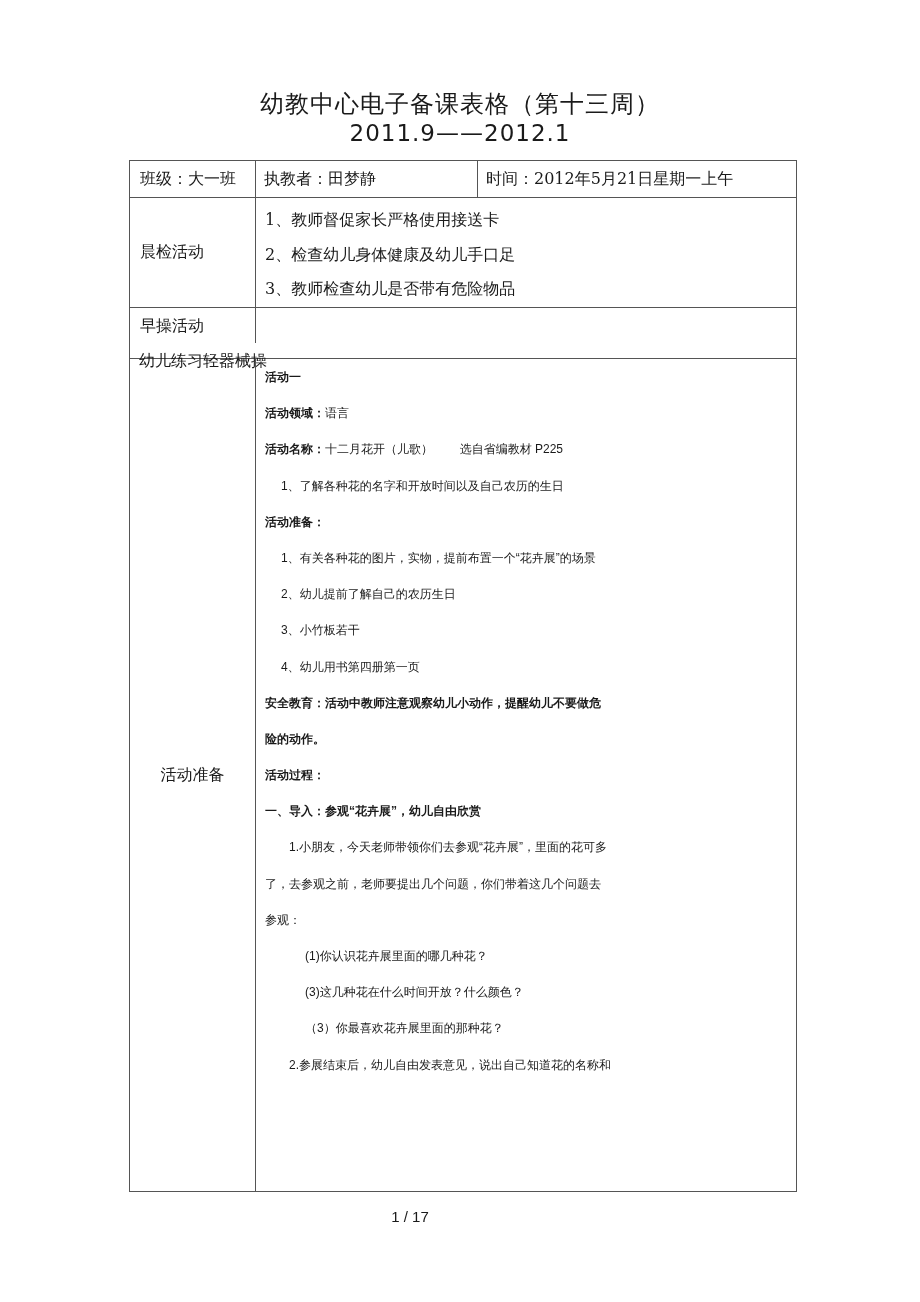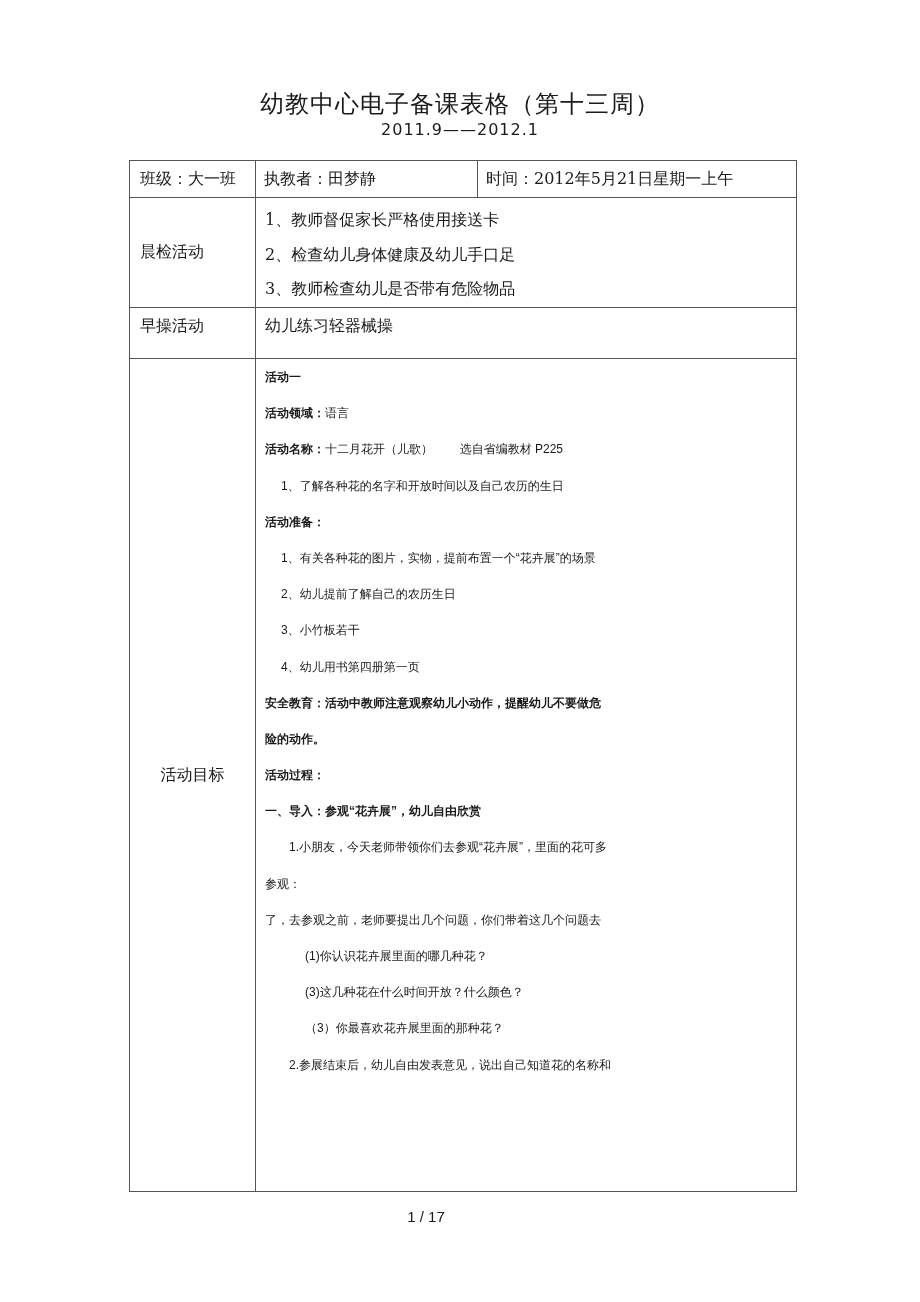--- a/index.html
+++ b/index.html
@@ -8,51 +8,51 @@
       font-family: "DejaVu Serif", "Liberation Serif", serif;
       color: #1a1a1a;
     }
     .title {
       position: absolute; left: 0; top: 88px; width: 920px;
       text-align: center; font-size: 24px;
       font-family: "DejaVu Sans", sans-serif; letter-spacing: 1px;
     }
     .subtitle {
       position: absolute; left: 0; top: 120px; width: 920px;
-      text-align: center; font-size: 16px;
+      text-align: center; font-size: 23px;
       font-family: "DejaVu Sans", sans-serif; letter-spacing: 1px;
     }
     .tbl {
       position: absolute; left: 129px; top: 160px; width: 668px;
       border: 1.5px solid #555;
       box-sizing: border-box;
     }
     .row { display: flex; border-bottom: 1.5px solid #555; box-sizing: border-box; }
     .row:last-child { border-bottom: none; }
     .cell { box-sizing: border-box; font-size: 16px; }
     .c-label { width: 126px; border-right: 1.5px solid #555; padding-left: 10px; display: flex; align-items: center; }
     .c-label.center { justify-content: center; padding-left: 0; }
     .c-body { flex: 1; padding-left: 9px; }
     .r-head { height: 37px; text-align: right; }
     .r-head .c-teacher { width: 222px; border-right: 1.5px solid #555; padding-left: 8px; display:flex; align-items:center; }
     .r-head .c-time { flex: 1; padding-left: 8px; display:flex; align-items:center; }
     .r-morning { height: 110px; }
     .r-morning .c-body { padding-top: 5px; }
     .r-morning .line { height: 34.5px; line-height: 34.5px; }
-    .r-exercise { height: 51px; }
+    .r-exercise { height: 51px; flex-direction: column; }
     .r-exercise .c-body { padding-top: 1px; line-height: 34px; }
     .r-teach { height: 832px; }
     .r-teach .c-body { padding-top: 0px; font-family: "Liberation Sans", "DejaVu Sans", sans-serif; }
     .tline { height: 36.2px; line-height: 36.2px; white-space: nowrap; font-size: 12px; }
     .tline .b { font-weight: bold; }
     .indent1 { padding-left: 16px; }
     .indent2 { padding-left: 24px; }
     .indent3 { padding-left: 40px; }
     .pager {
-      position: absolute; left: 16px; top: 1208px; width: 820px; text-align: center;
+      position: absolute; left: 0; top: 1208px; width: 820px; text-align: center;
       font-size: 15px; font-family: "Liberation Sans", sans-serif;
     }
   </style>
 </head>
 <body>
 
 <div class="title">幼教中心电子备课表格（第十三周）</div>
 <div class="subtitle">2011.9——2012.1</div>
 
 <div class="tbl">
@@ -70,38 +70,38 @@
       <div class="line">3、教师检查幼儿是否带有危险物品</div>
     </div>
   </div>
 
   <div class="row r-exercise">
     <div class="cell c-label" style="align-items:flex-start;padding-top:1px;line-height:34px;">早操活动</div>
     <div class="cell c-body">幼儿练习轻器械操</div>
   </div>
 
   <div class="row r-teach">
-    <div class="cell c-label center">活动目标</div>
+    <div class="cell c-label center">活动准备</div>
     <div class="cell c-body">
       <div class="tline"><span class="b">活动一</span></div>
       <div class="tline"><span class="b">活动领域：</span><span>语言</span></div>
       <div class="tline" style="white-space:pre;"><span class="b">活动名称：</span><span>十二月花开（儿歌）        选自省编教材 P225</span></div>
       <div class="tline indent1">1、了解各种花的名字和开放时间以及自己农历的生日</div>
       <div class="tline"><span class="b">活动准备：</span></div>
       <div class="tline indent1">1、有关各种花的图片，实物，提前布置一个“花卉展”的场景</div>
       <div class="tline indent1">2、幼儿提前了解自己的农历生日</div>
       <div class="tline indent1">3、小竹板若干</div>
       <div class="tline indent1">4、幼儿用书第四册第一页</div>
       <div class="tline b" style="font-weight:bold;">安全教育：活动中教师注意观察幼儿小动作，提醒幼儿不要做危</div>
       <div class="tline" style="font-weight:bold;">险的动作。</div>
       <div class="tline" style="font-weight:bold;">活动过程：</div>
       <div class="tline" style="font-weight:bold;">一、导入：参观“花卉展”，幼儿自由欣赏</div>
       <div class="tline indent2">1.小朋友，今天老师带领你们去参观“花卉展”，里面的花可多</div>
+      <div class="tline">了，去参观之前，老师要提出几个问题，你们带着这几个问题去</div>
       <div class="tline">参观：</div>
-      <div class="tline">了，去参观之前，老师要提出几个问题，你们带着这几个问题去</div>
       <div class="tline indent3">(1)你认识花卉展里面的哪几种花？</div>
       <div class="tline indent3">(3)这几种花在什么时间开放？什么颜色？</div>
       <div class="tline indent3">（3）你最喜欢花卉展里面的那种花？</div>
       <div class="tline indent2">2.参展结束后，幼儿自由发表意见，说出自己知道花的名称和</div>
     </div>
   </div>
 </div>
 
 <div class="pager">1 / 17</div>
 

